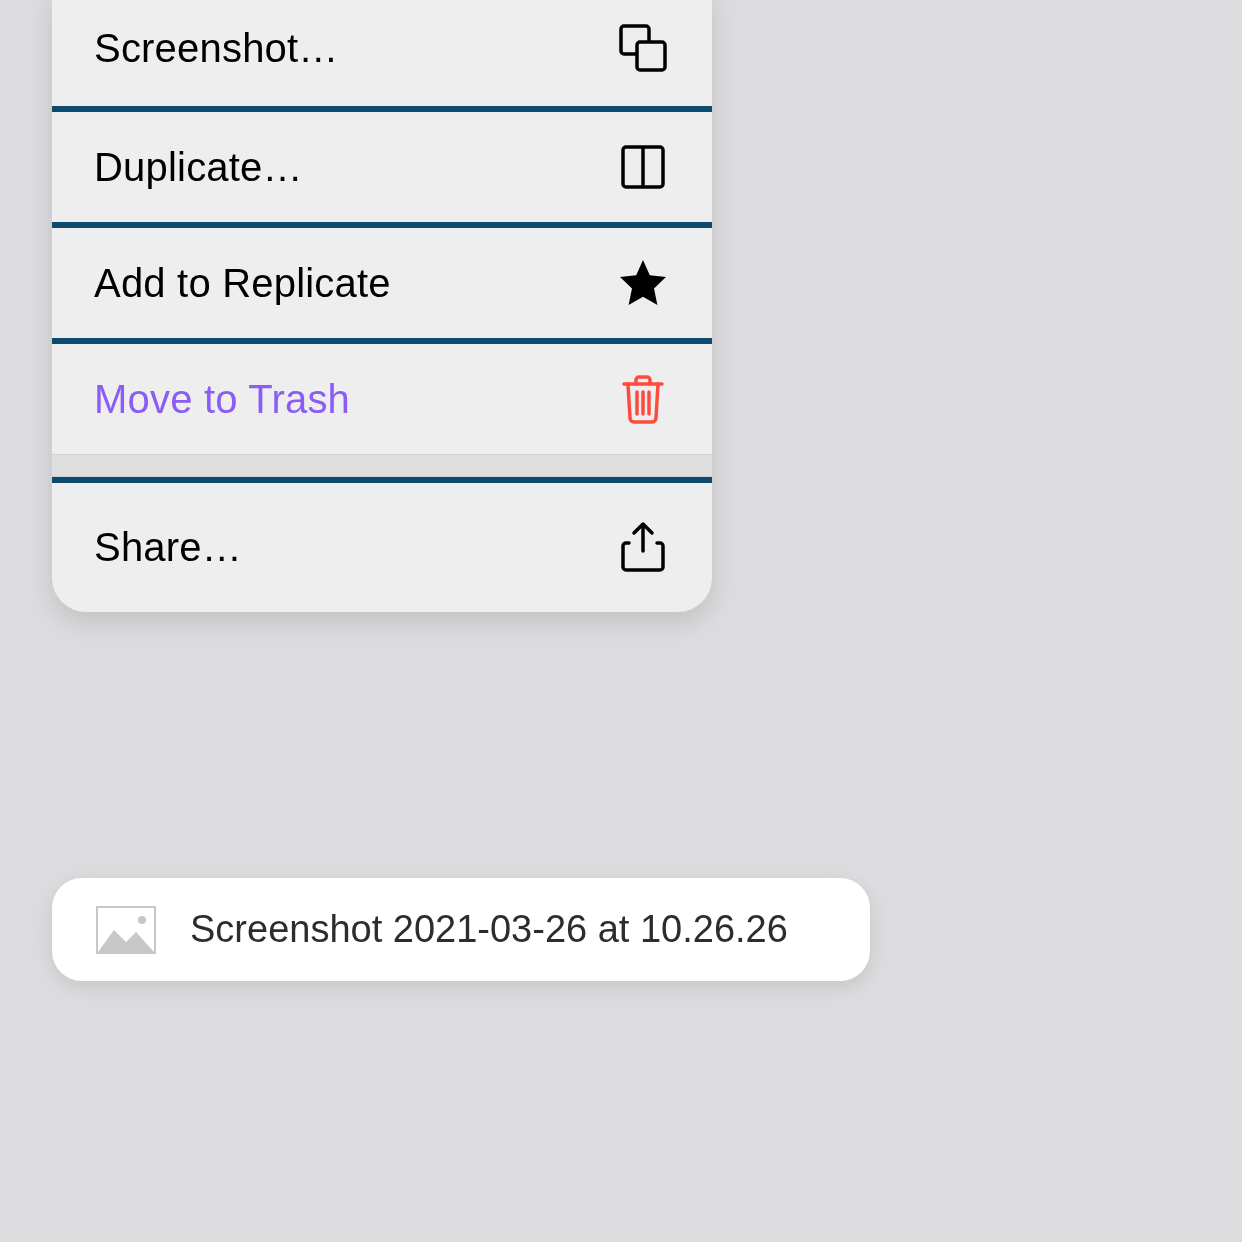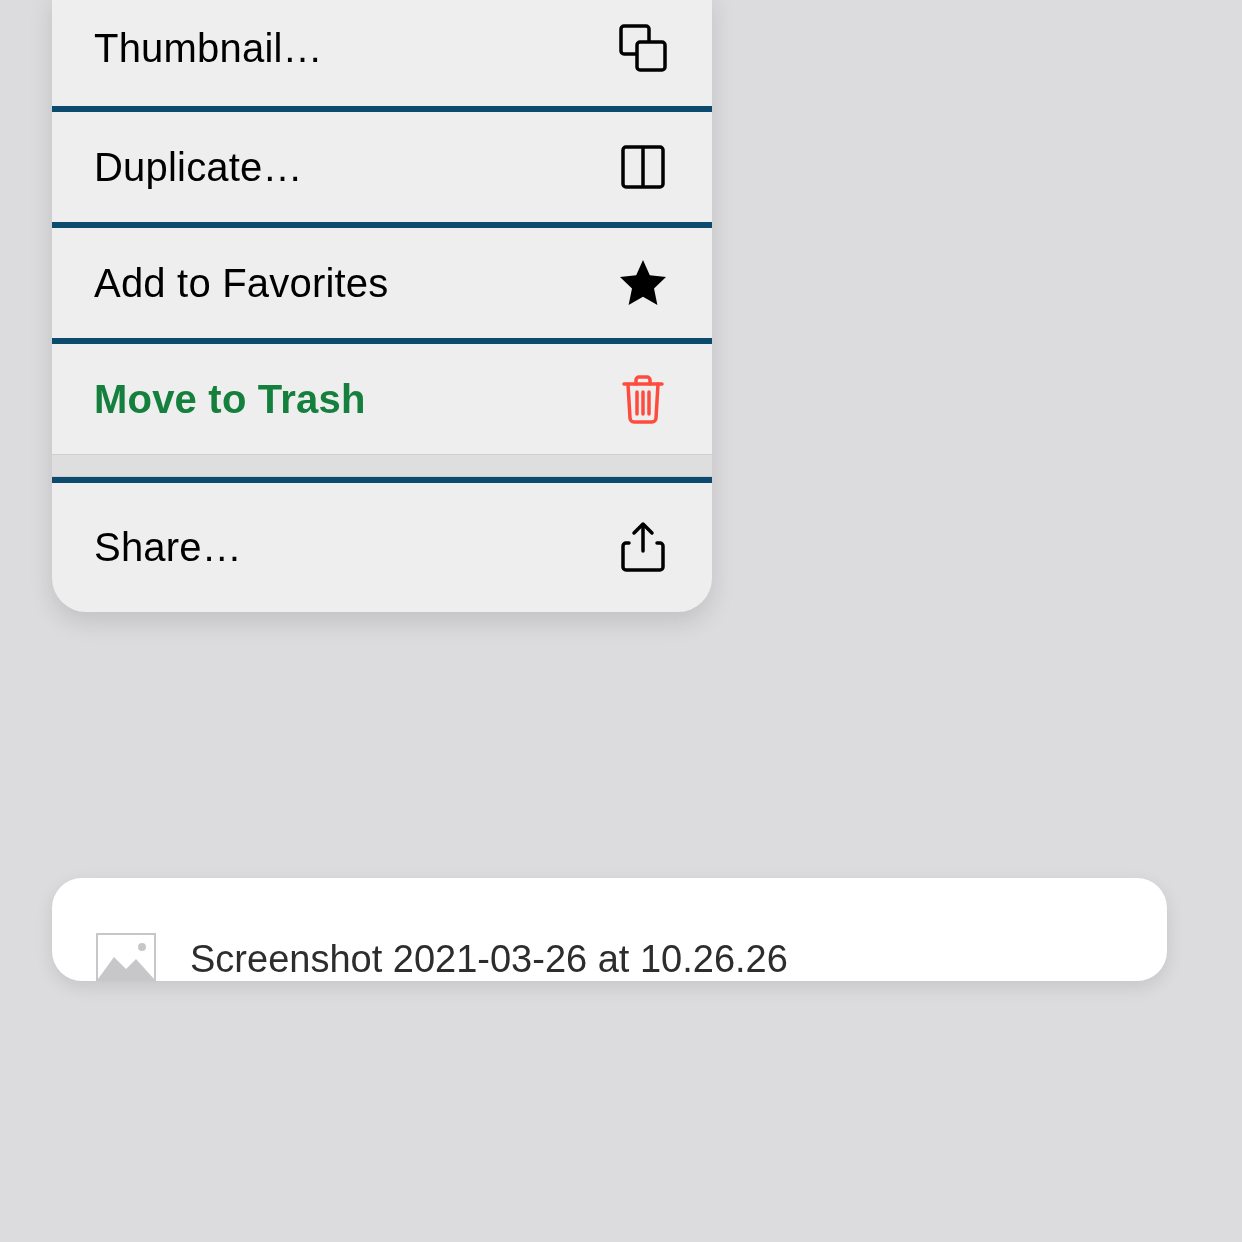--- a/index.html
+++ b/index.html
@@ -35,22 +35,21 @@
     border-top: 6px solid #0c4a6e;
     font-size: 40px;
     letter-spacing: 0.2px;
     color: #000;
     cursor: default;
   }
   .menu-item:first-child {
     border-top: none;
   }
   .menu-item.destructive {
-    color: #15803d;
-    font-weight: bold;
+    color: #8b5cf6;
   }
   .menu-separator {
     height: 21px;
     background: #dededf;
     border-top: 1px solid #cfcfd1;
     border-bottom: 1px solid #cfcfd1;
   }
   .menu-item .icon {
     flex: 0 0 auto;
     width: 54px;
@@ -62,27 +61,27 @@
   .menu-item .icon svg {
     width: 100%;
     height: 100%;
   }
 
   
   .file-pill {
     position: absolute;
     top: 878px;
     left: 52px;
-    width: 1115px;
+    width: 818px;
     height: 103px;
     background: #ffffff;
     border-radius: 30px;
     box-shadow: 0 6px 18px rgba(0,0,0,0.10);
     display: flex;
-    align-items: flex-end;
+    align-items: center;
     padding: 0 44px;
     box-sizing: border-box;
   }
   .file-pill .thumb {
     width: 56px;
     height: 44px;
     border: 2px solid #c7c7c9;
     margin-right: 34px;
     display: flex;
     align-items: flex-end;
@@ -93,42 +92,42 @@
     font-size: 38px;
     color: #2d2d2d;
   }
 </style>
 </head>
 <body>
 
 <div class="menu">
 
   <div class="menu-item">
-    <span>Thumbnail…</span>
+    <span>Screenshot…</span>
     <span class="icon">
       <svg viewBox="0 0 54 54" fill="none" stroke="#000" stroke-width="3.5">
         <rect x="5" y="5" width="28" height="28" rx="3" fill="#eeeeef"></rect>
         <rect x="21" y="21" width="28" height="28" rx="3" fill="#eeeeef"></rect>
       </svg>
     </span>
   </div>
 
   <div class="menu-item">
     <span>Duplicate…</span>
     <span class="icon">
       <svg viewBox="0 0 54 54" fill="none" stroke="#000" stroke-width="3.5">
         <rect x="7" y="7" width="40" height="40" rx="3"></rect>
         <line x1="27" y1="7" x2="27" y2="47"></line>
       </svg>
     </span>
   </div>
 
 
   <div class="menu-item">
-    <span>Add to Favorites</span>
+    <span>Add to Replicate</span>
     <span class="icon">
       <svg viewBox="0 0 54 54" fill="#000">
         <path d="M27 4 L33.8 19.2 L50 21 L38 32.6 L41.4 49 L27 40.8 L12.6 49 L16 32.6 L4 21 L20.2 19.2 Z"></path>
       </svg>
     </span>
   </div>
 
 
   <div class="menu-item destructive">
     <span>Move to Trash</span>

